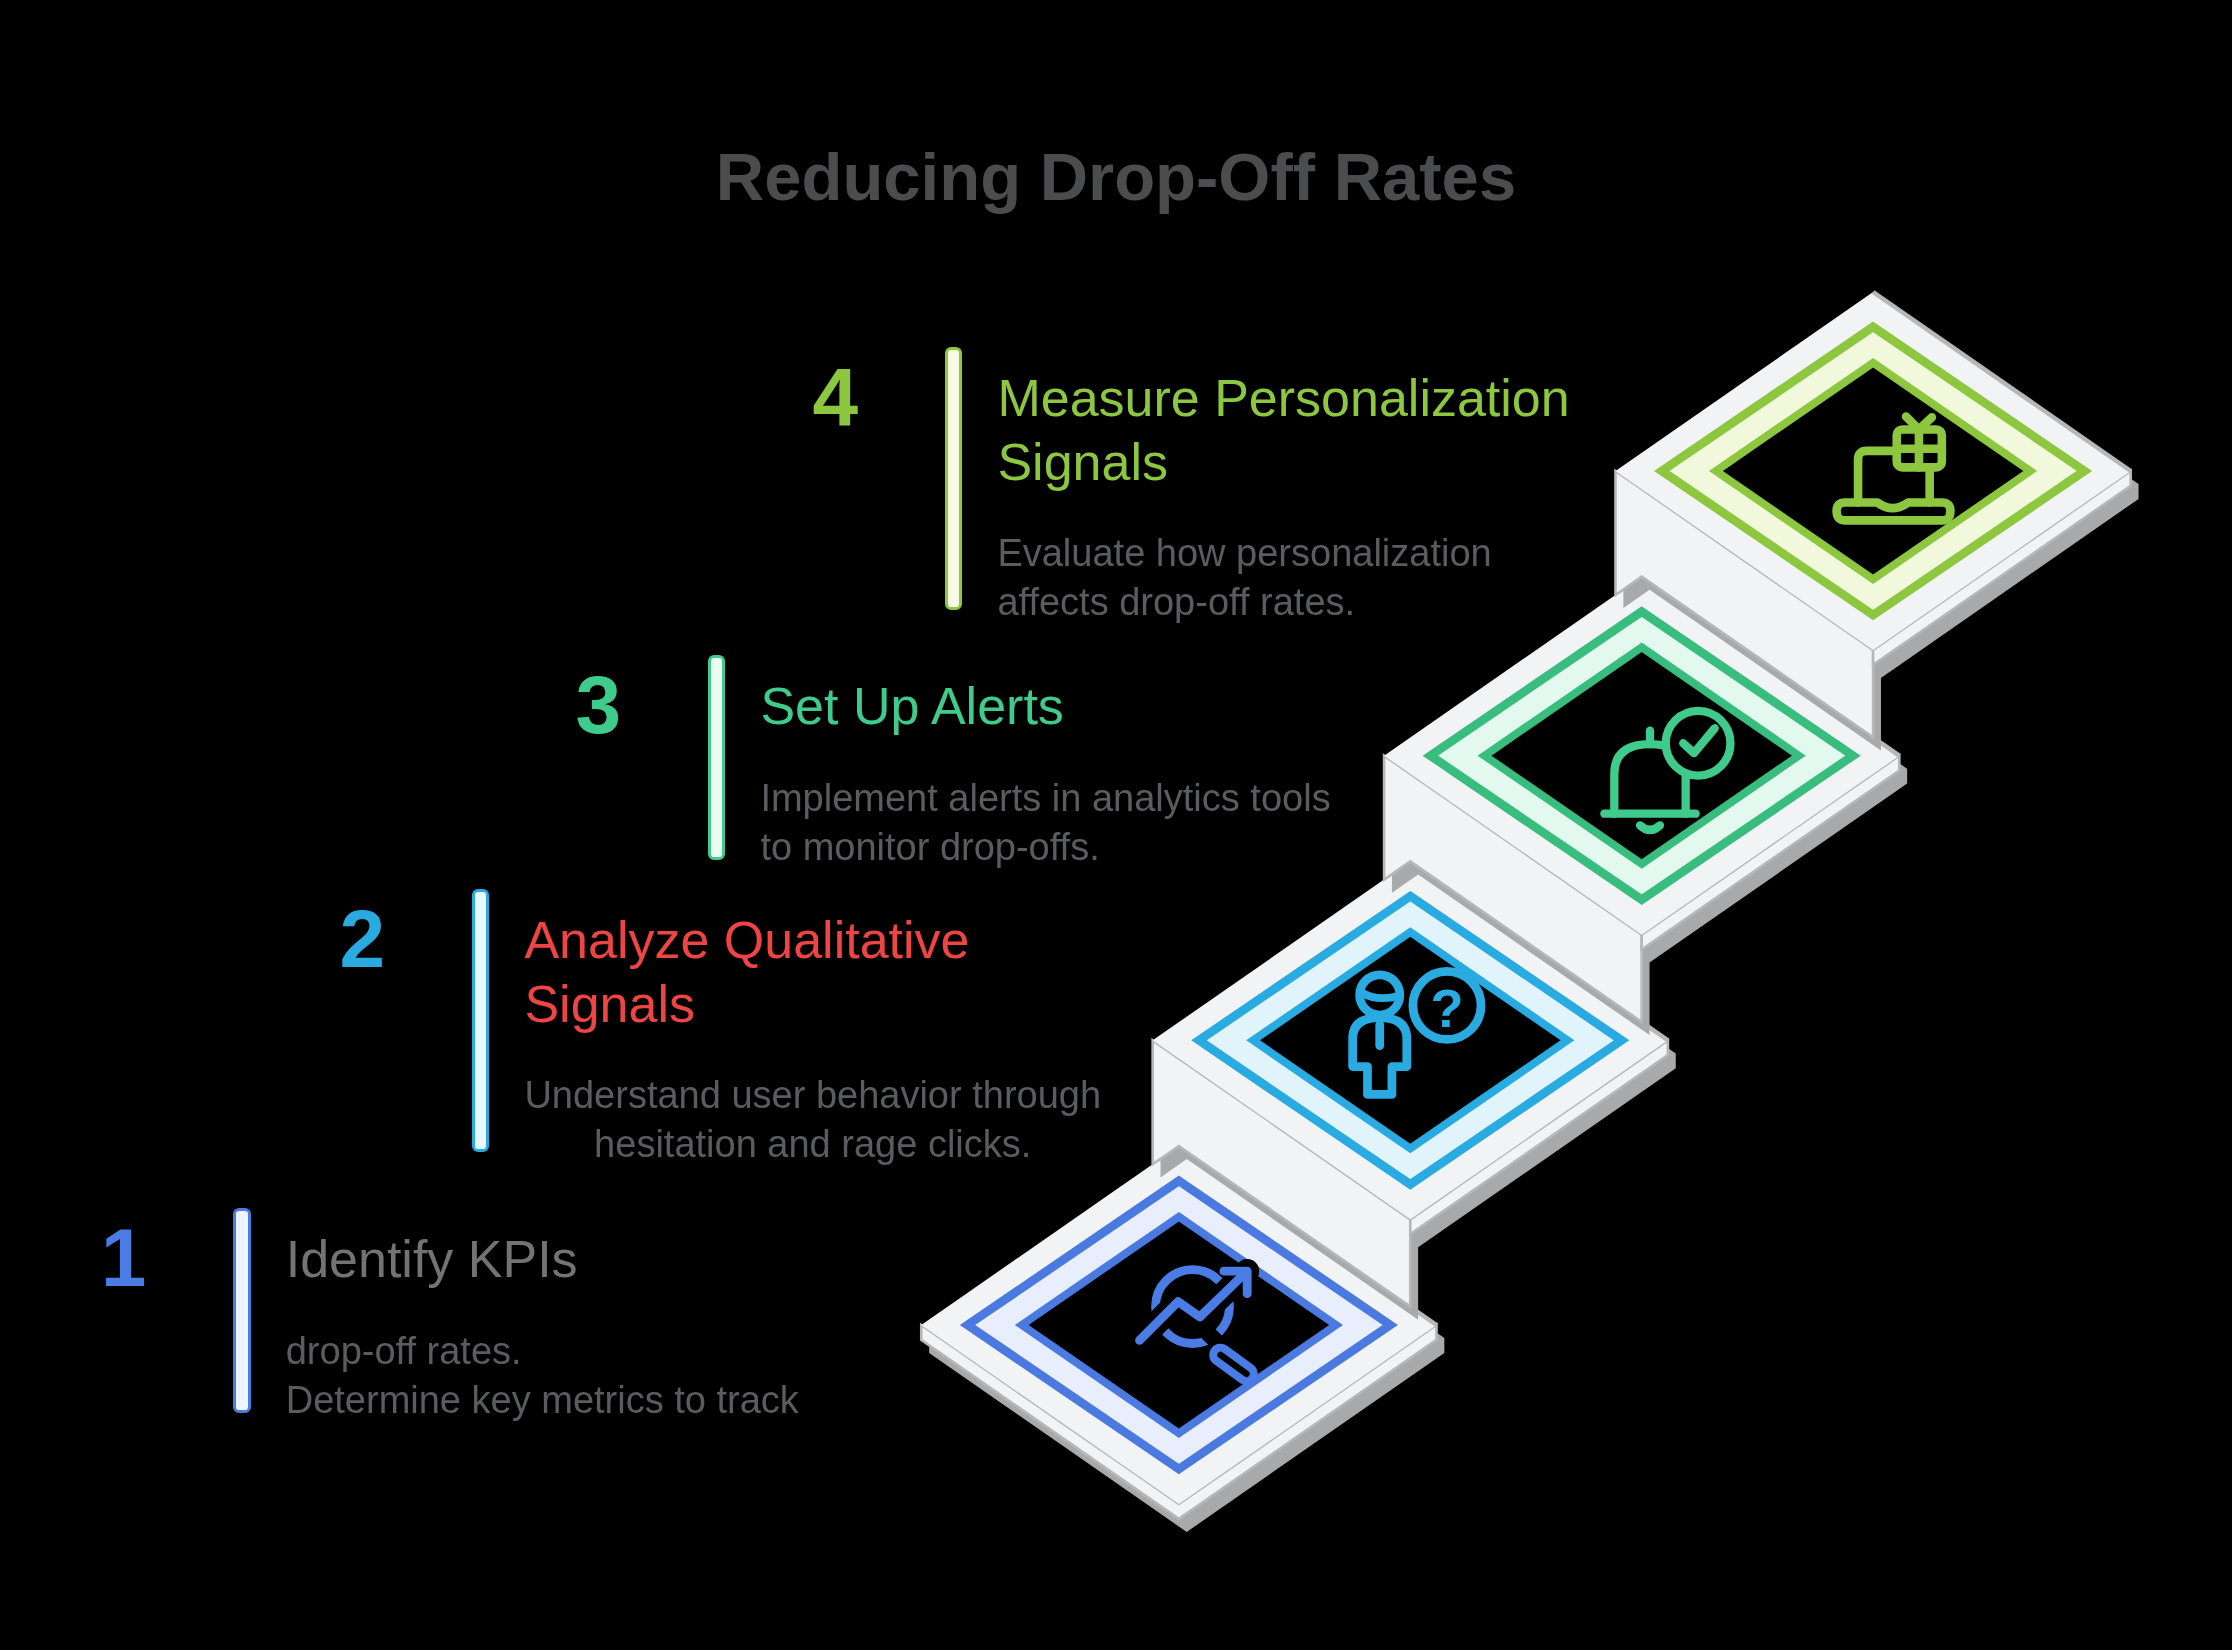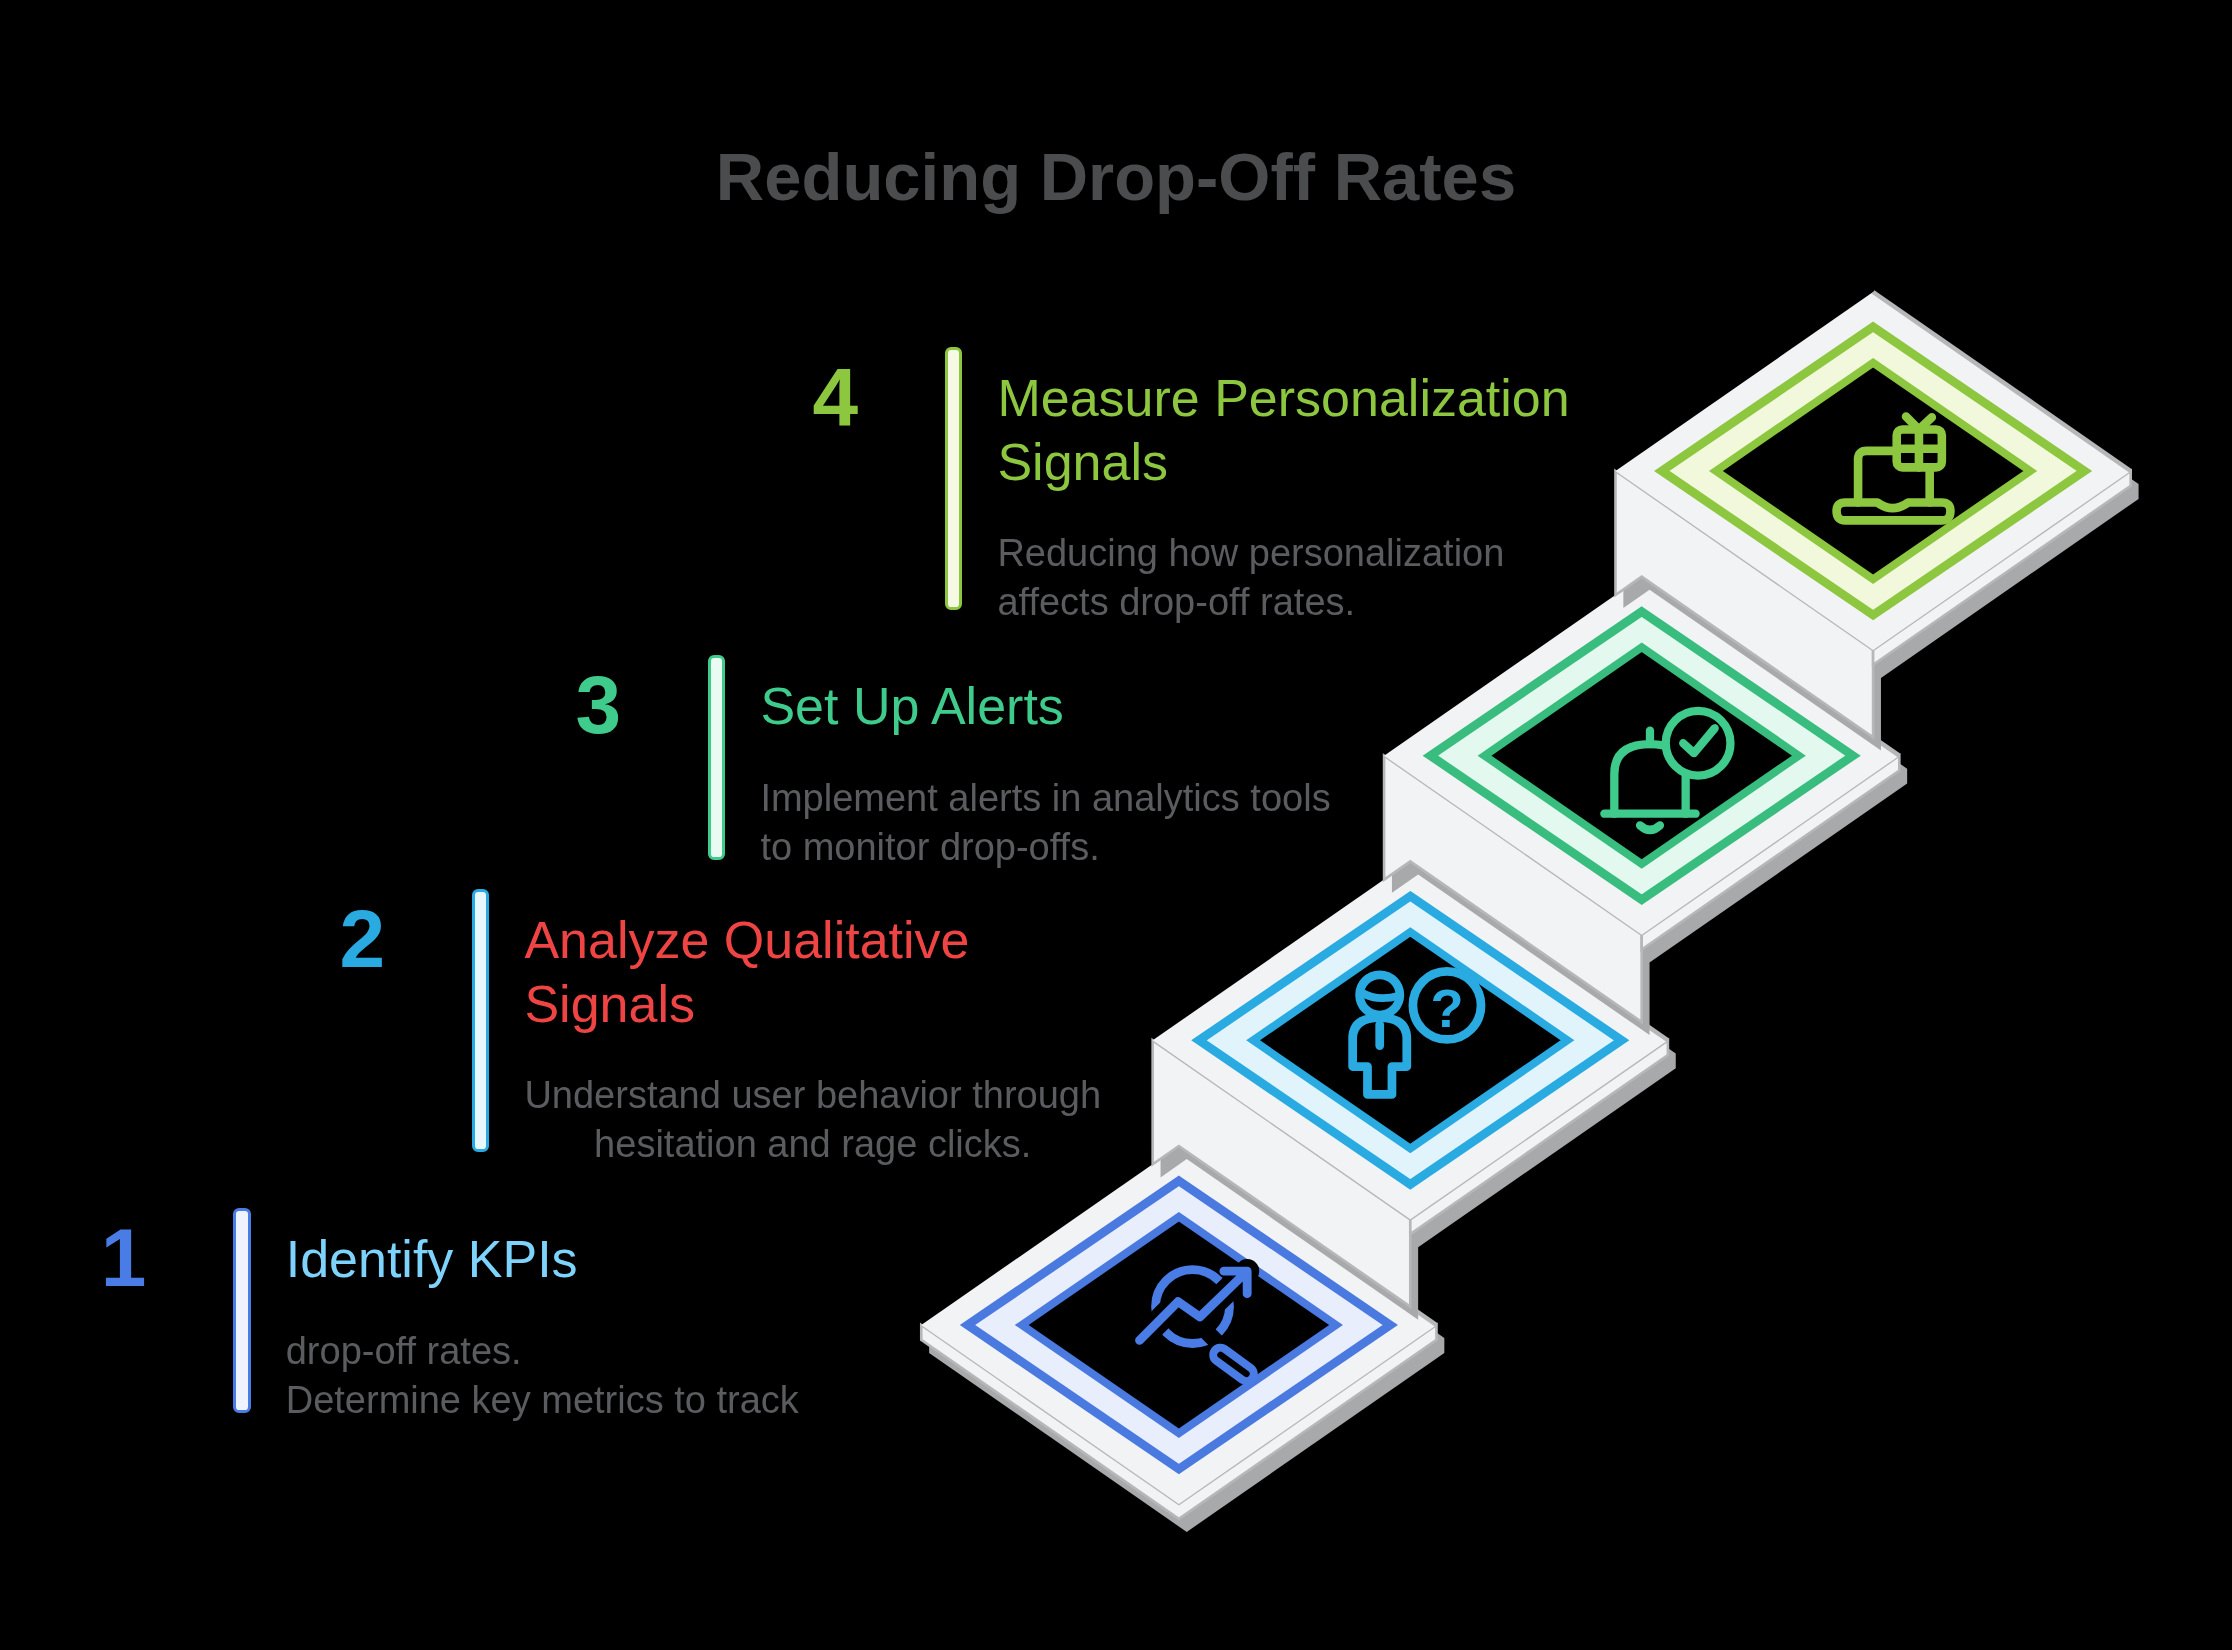--- a/index.html
+++ b/index.html
@@ -93,21 +93,21 @@
         <path d="M46,-76 L64,-58 L82,-75"></path>
         <path d="M-39,44 L6,44 Q27,60 49,44 L96,44 Q108,44 108,56 Q108,69 96,69 L-39,69 Q-51,69 -51,56 Q-51,44 -39,44 Z"></path>
       </g>
     </g>
   </svg>
 
   <div class="block" style="left:-1.7px;top:1208px;">
     <div class="num" style="color: rgb(74, 124, 230);">1</div>
     <div class="vbar" style="height: 199px; border-color: rgb(74, 124, 230); background-color: rgb(238, 243, 254);"></div>
     <div class="texts">
-      <div class="t-title" style="color: #7dd3fc;">
+      <div class="t-title" style="color: #737373;">
         <div>Identify KPIs</div>
         <div></div>
       </div>
       <div class="t-desc" style="color: rgb(91, 92, 95);">
         <div>drop-off rates.</div>
         <div>Determine key metrics to track</div>
       </div>
     </div>
   </div>
 
@@ -143,20 +143,20 @@
 
   <div class="block" style="left:710px;top:347px;">
     <div class="num" style="color: rgb(141, 198, 63);">4</div>
     <div class="vbar" style="height: 257px; border-color: rgb(141, 198, 63); background-color: rgb(246, 250, 229);"></div>
     <div class="texts">
       <div class="t-title" style="color: rgb(141, 198, 63);">
         <div>Measure Personalization</div>
         <div>Signals</div>
       </div>
       <div class="t-desc" style="color: rgb(91, 92, 95);">
-        <div>Reducing how personalization</div>
+        <div>Evaluate how personalization</div>
         <div>affects drop-off rates.</div>
       </div>
     </div>
   </div>
 
 </div>
 
 
 </body></html>

